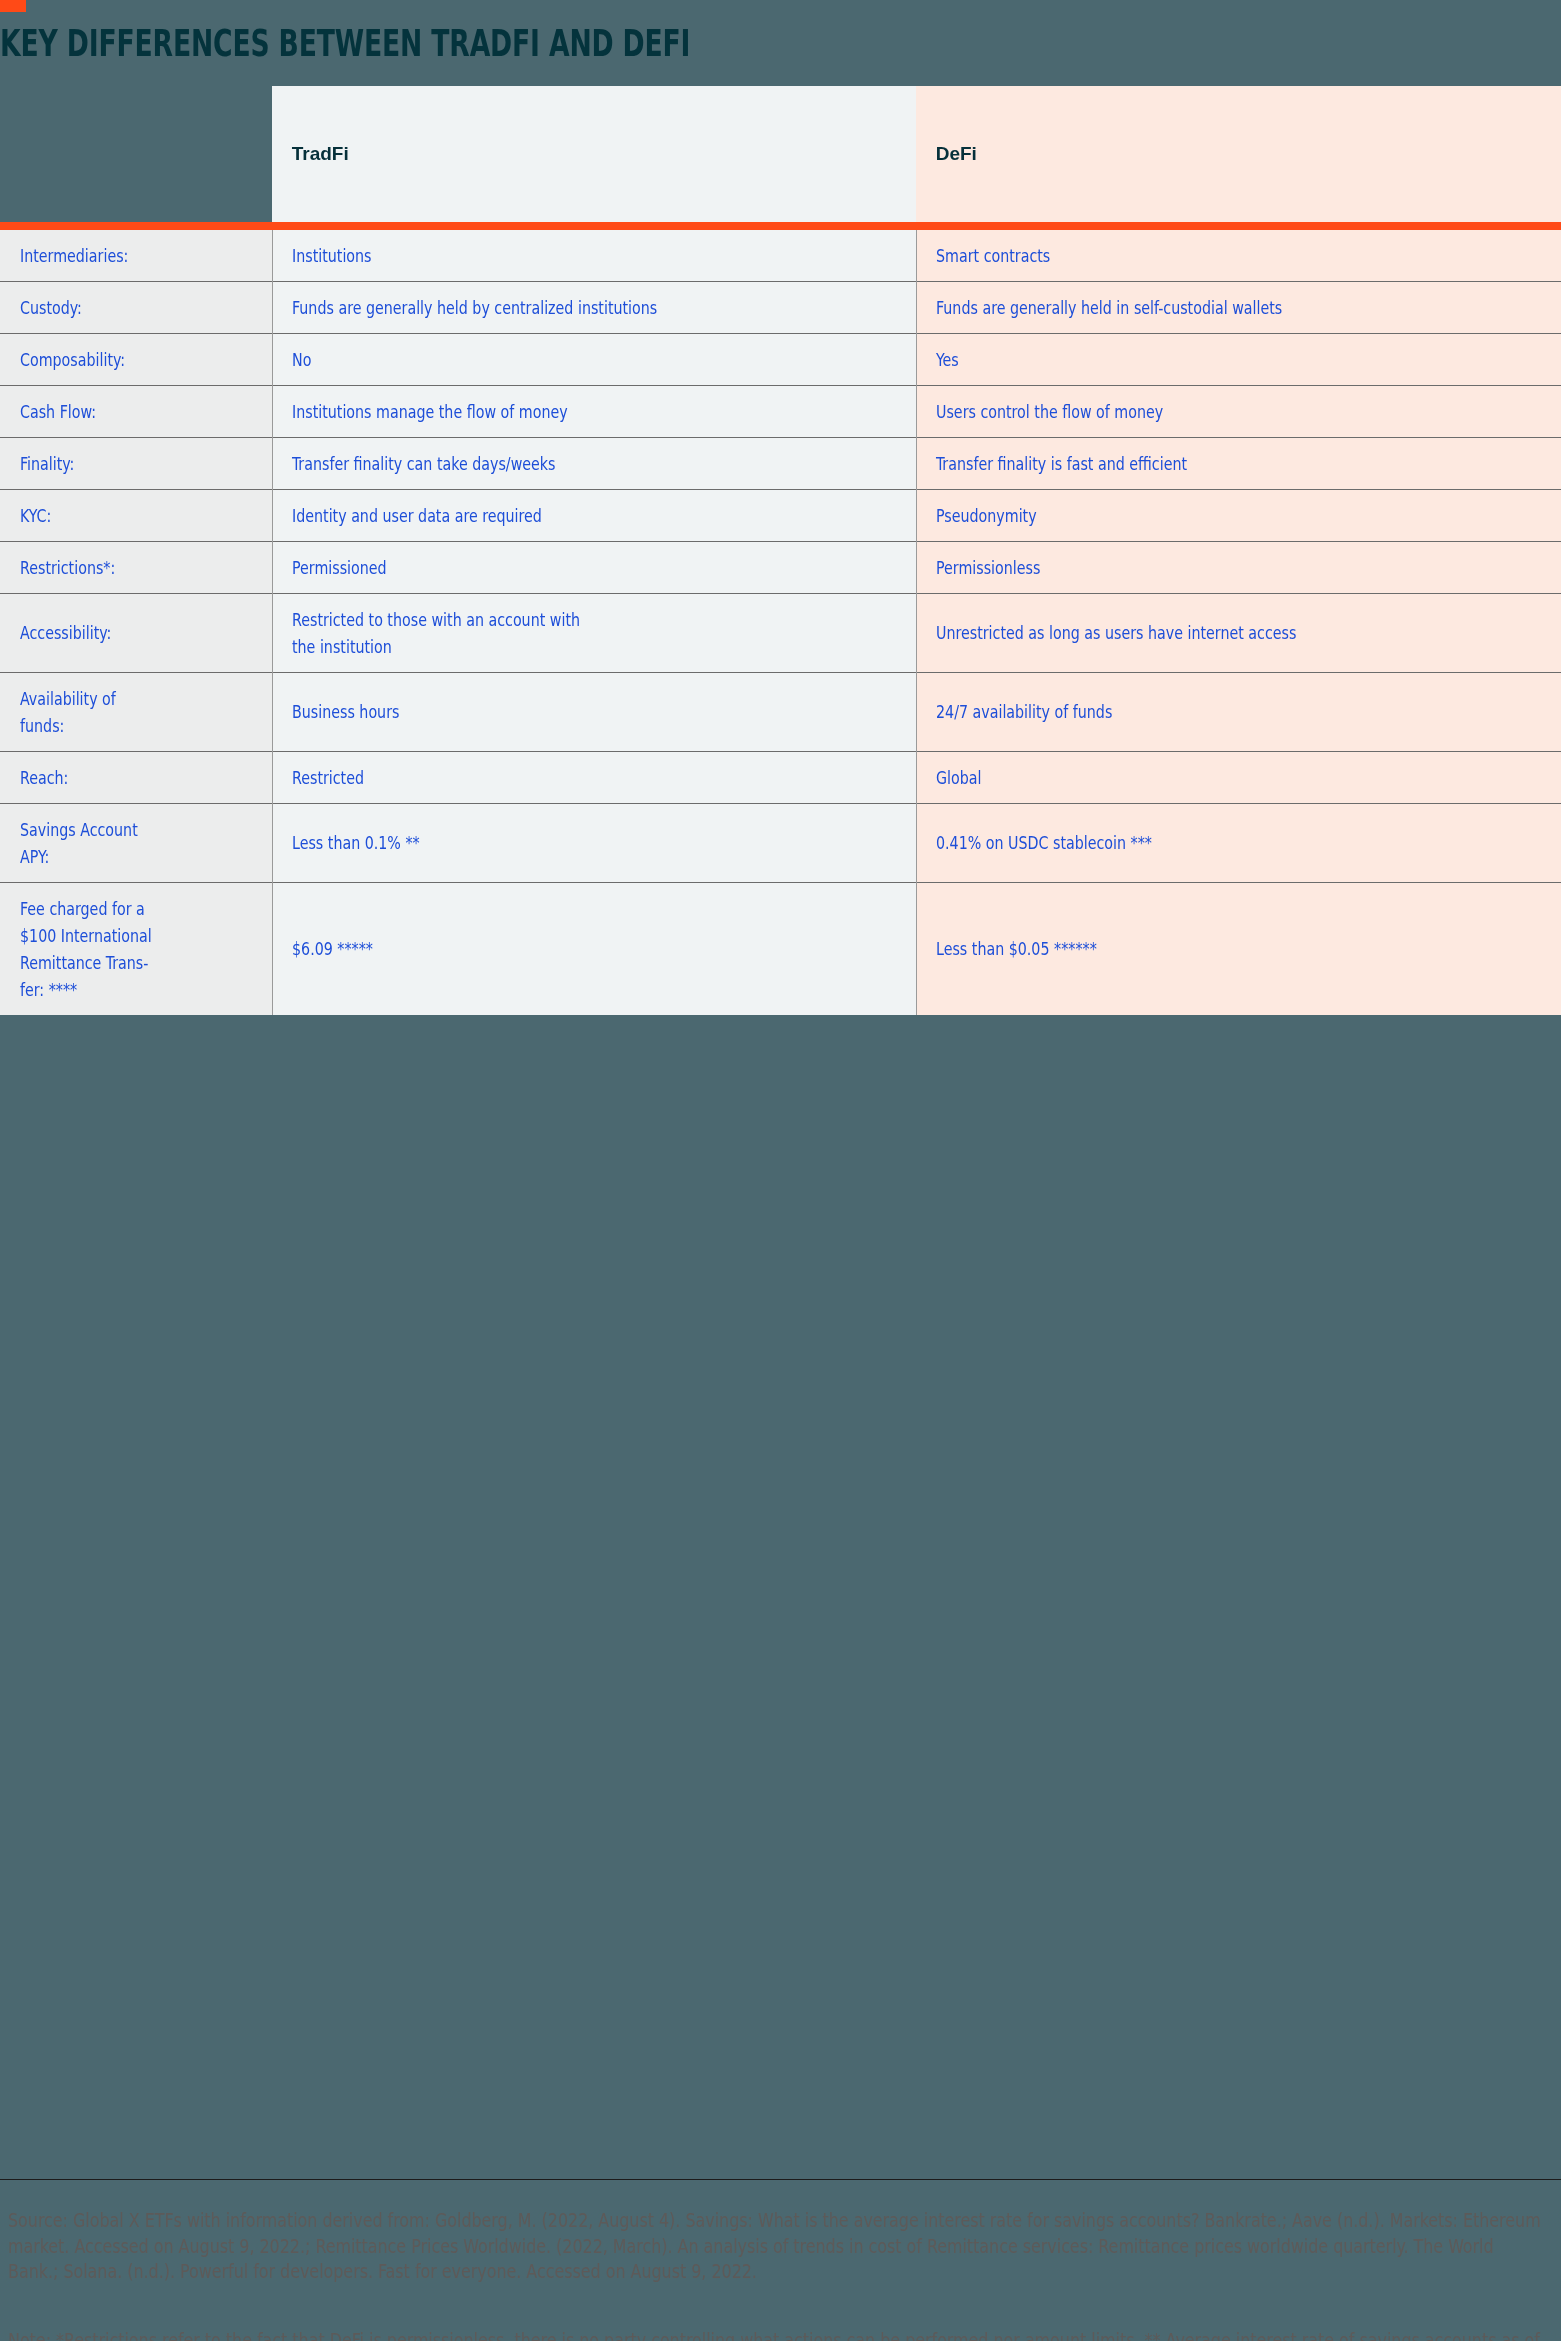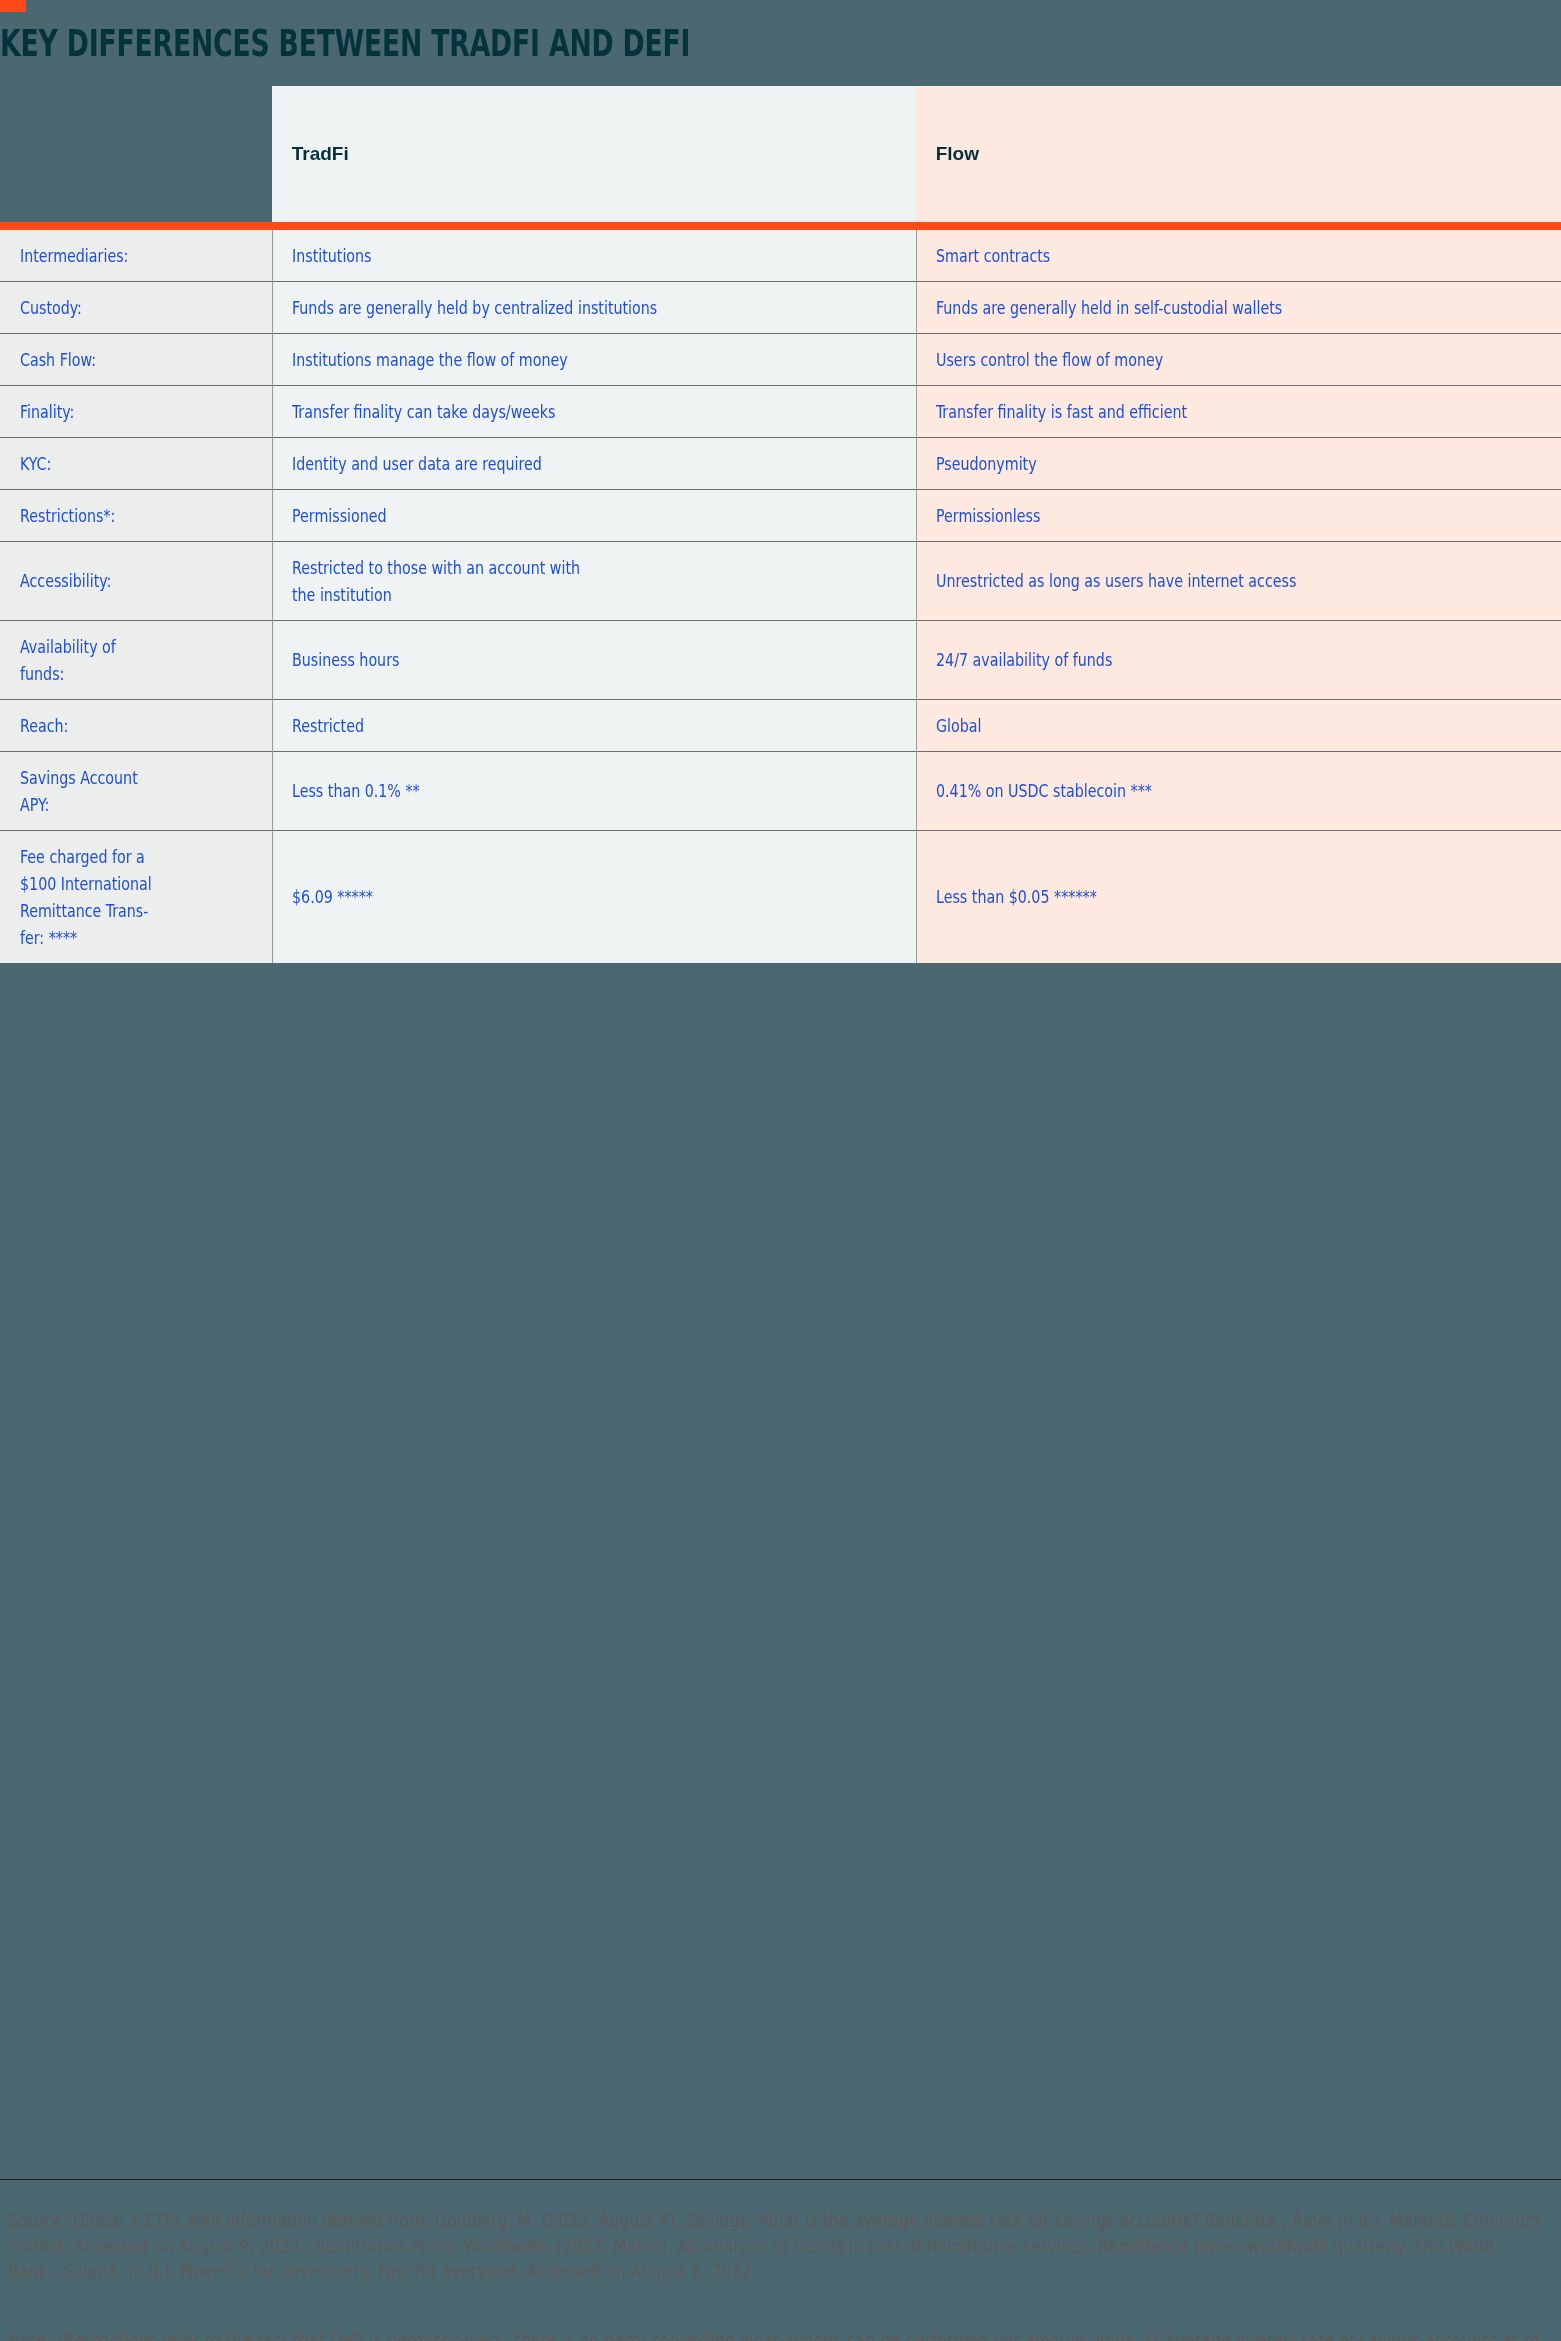--- a/index.html
+++ b/index.html
@@ -152,21 +152,21 @@
   <table class="table">
     <colgroup>
       <col class="c-label">
         <col class="c-tradfi">
         <col class="c-defi">
     </colgroup>
     <tbody>
       <tr class="hdr-row">
         <td class="hdr-blank"></td>
         <td class="hdr-tradfi">TradFi</td>
-        <td class="hdr-defi">Flow</td>
+        <td class="hdr-defi">DeFi</td>
       </tr>
       <tr class="accent-row">
         <td></td>
         <td></td>
         <td></td>
       </tr>
     </tbody>
     <tbody id="rows">
         <tr class="body-row">
           <td class="cell-label">
@@ -185,20 +185,31 @@
           </td>
           <td class="cell-tradfi">
             <span class="cell-inner">Funds are generally held by centralized institutions</span>
           </td>
           <td class="cell-defi">
             <span class="cell-inner">Funds are generally held in self-custodial wallets</span>
           </td>
         </tr>
         <tr class="body-row">
           <td class="cell-label">
+            <span class="cell-inner">Composability:</span>
+          </td>
+          <td class="cell-tradfi">
+            <span class="cell-inner">No</span>
+          </td>
+          <td class="cell-defi">
+            <span class="cell-inner">Yes</span>
+          </td>
+        </tr>
+        <tr class="body-row">
+          <td class="cell-label">
             <span class="cell-inner">Cash Flow:</span>
           </td>
           <td class="cell-tradfi">
             <span class="cell-inner">Institutions manage the flow of money</span>
           </td>
           <td class="cell-defi">
             <span class="cell-inner">Users control the flow of money</span>
           </td>
         </tr>
         <tr class="body-row">

